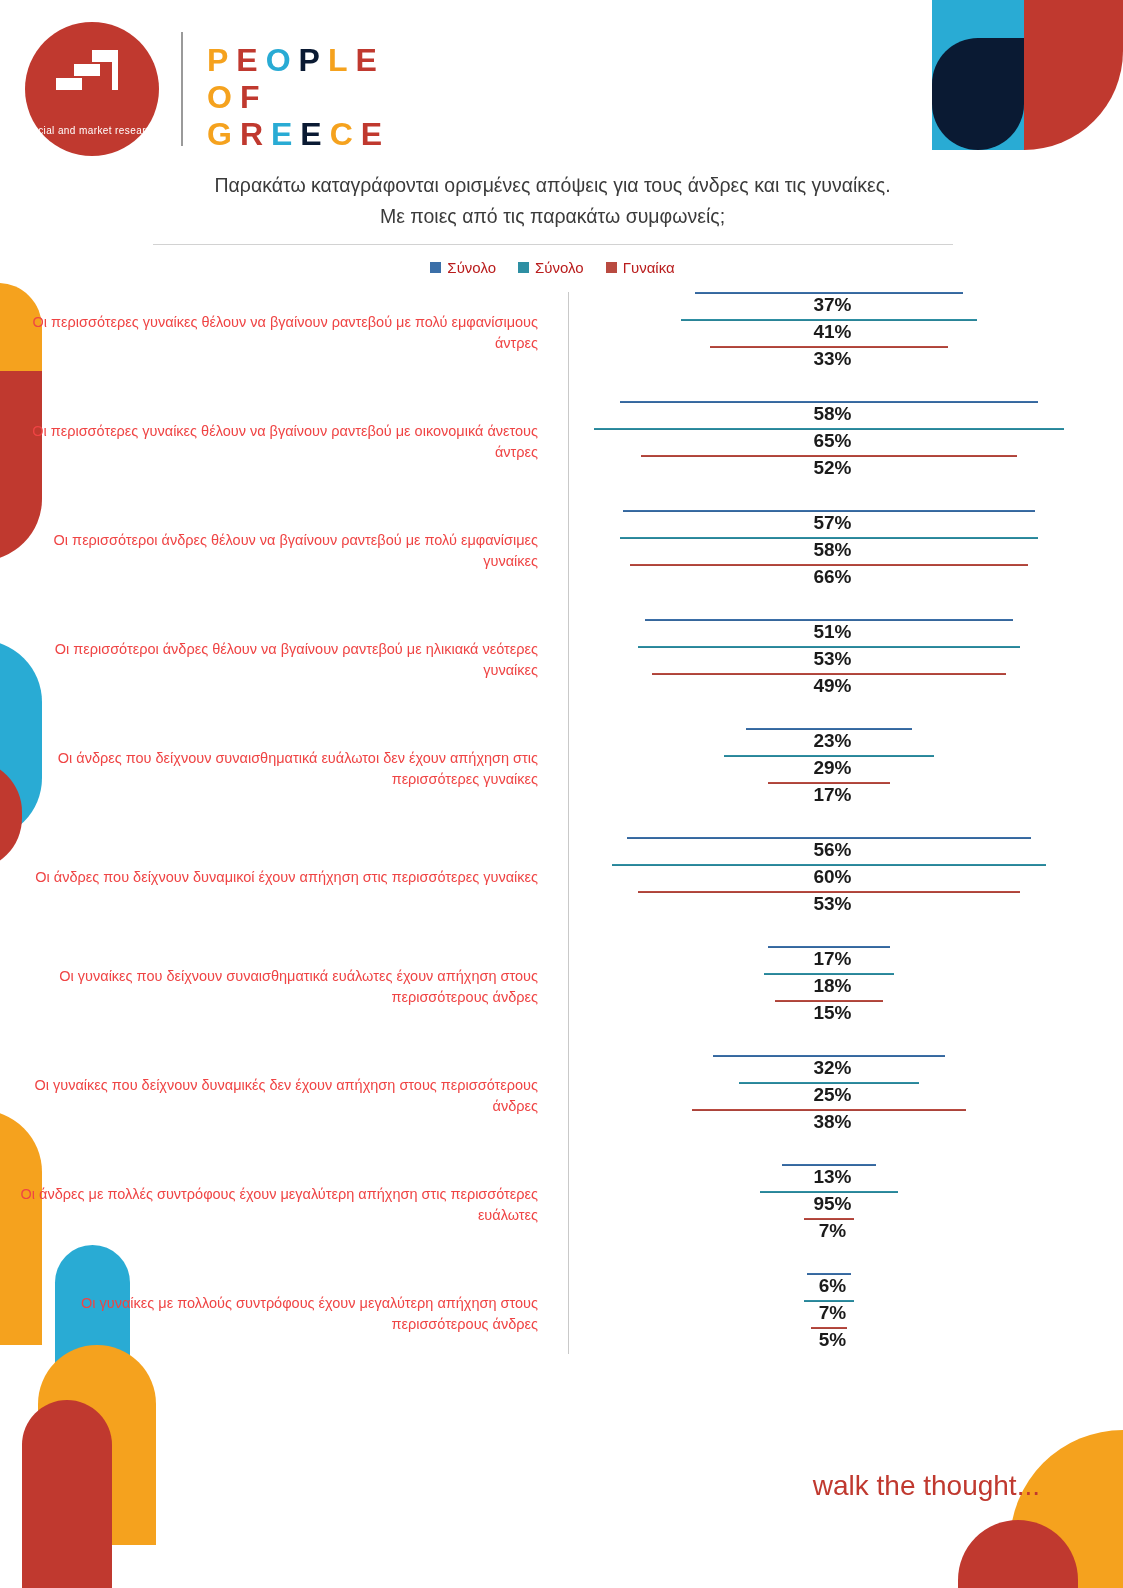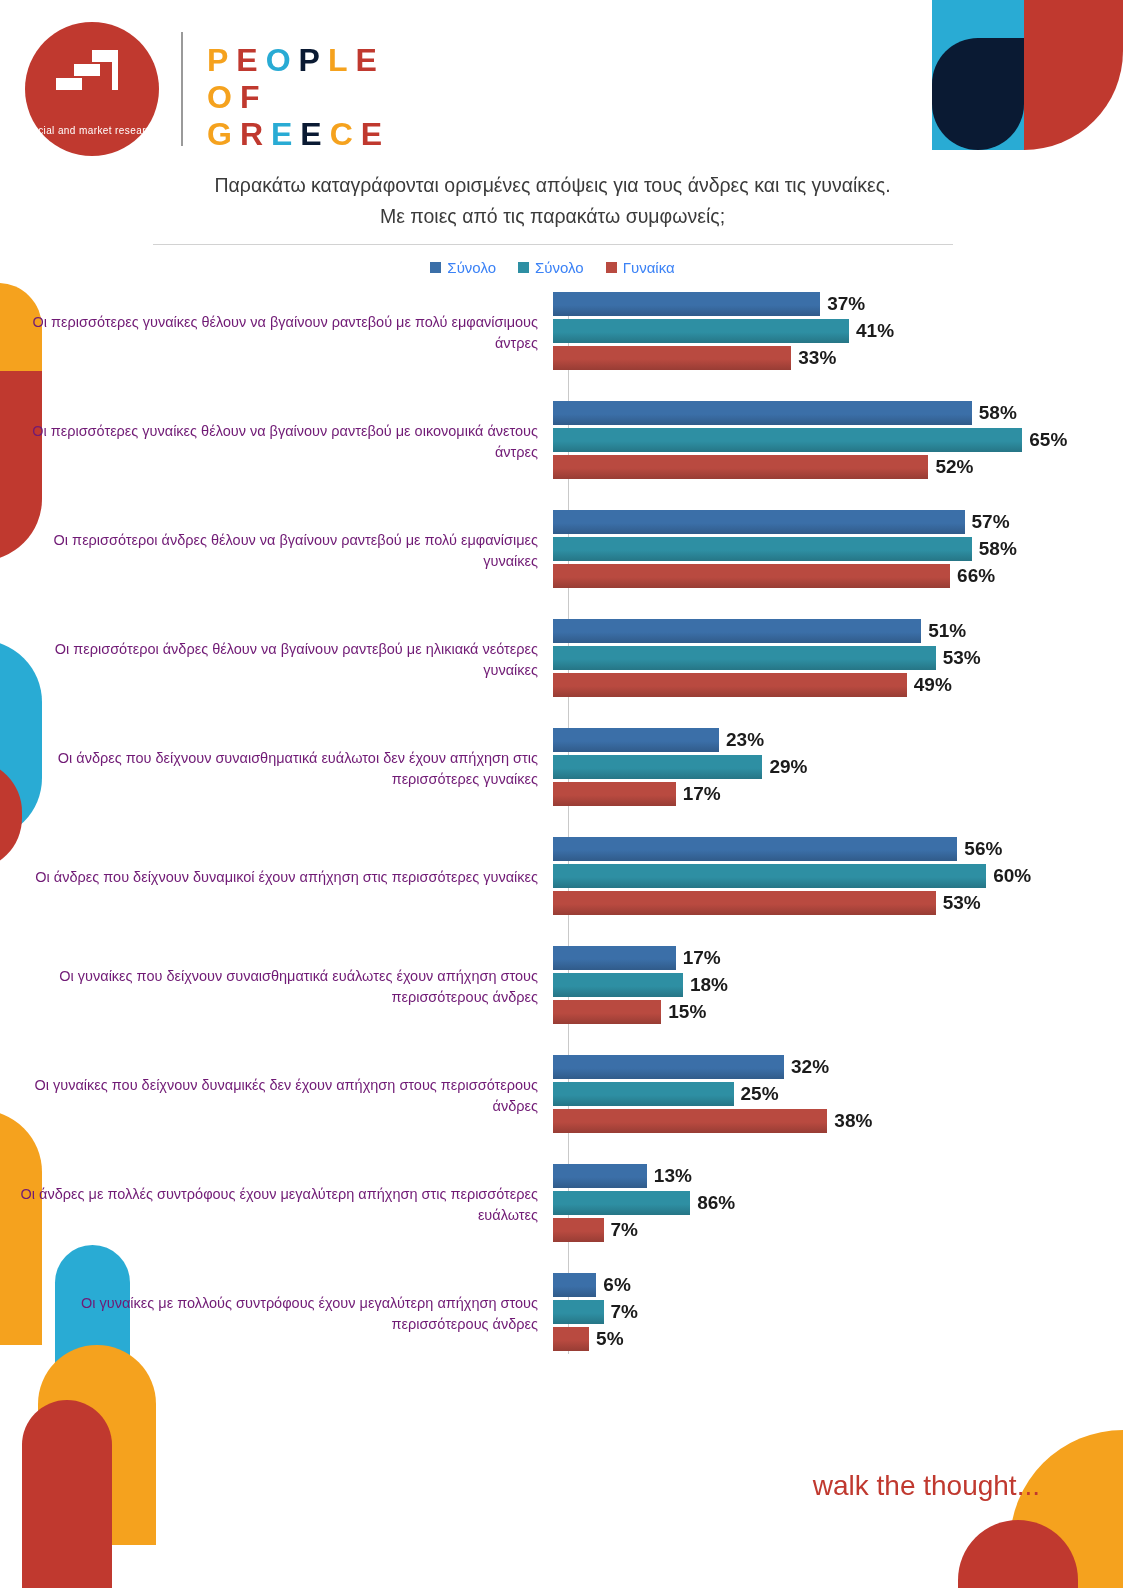--- a/index.html
+++ b/index.html
@@ -49,33 +49,33 @@
 
   
   .chart-wrap{position:absolute;left:0;top:170px;width:1105px;z-index:2;}
   .chart-title{
     width:690px;margin:0 auto;text-align:center;
     font-size:19.5px;line-height:31px;color:#3b3b3b;
   }
   .title-rule{width:800px;margin:12px auto 0;height:1px;background:#d2d2d2;}
 
   .legend{display:flex;justify-content:center;gap:22px;margin-top:14px;align-items:center;}
-  .legend-item{display:flex;align-items:center;gap:6px;font-size:15px;color:#3b82f6;}
+  .legend-item{display:flex;align-items:center;gap:6px;font-size:15px;color:#b91c1c;}
   .legend-swatch{width:11px;height:11px;display:inline-block;}
 
   .plot{position:relative;margin-top:16px;padding-left:0;}
   .axis-line{position:absolute;left:568px;top:0;bottom:0;width:1px;background:#c9c9c9;}
 
   .grp{display:flex;align-items:center;margin-bottom:0;}
   .grp-label{
     width:553px;padding-right:15px;text-align:right;box-sizing:border-box;
-    font-size:14.5px;line-height:21px;color:#701a75;
+    font-size:14.5px;line-height:21px;color:#ef4444;
   }
   .bars{flex:1;position:relative;}
-  .bar-row{display:flex;align-items:center;height:24px;margin-bottom:3px;}
+  .bar-row{display:flex;align-items:center;height:24px;margin-bottom:3px;flex-direction:column;}
   .bar{height:24px;}
   .bar-val{font-size:19px;font-weight:bold;color:#1b1b1b;margin-left:7px;white-space:nowrap;}
 
   .tagline{
     position:absolute;left:0;top:1470px;width:1040px;text-align:right;
     font-size:28px;color:#C0392F;z-index:3;
   }
 </style>
 </head>
 <body>
@@ -272,21 +272,21 @@
         </div>
         <div class="grp" style="margin-bottom: 28px;">
           <div class="grp-label">Οι άνδρες με πολλές συντρόφους έχουν μεγαλύτερη απήχηση στις περισσότερες ευάλωτες</div>
           <div class="bars">
             <div class="bar-row">
               <div class="bar" style="width: 93.86px; background: linear-gradient(rgb(59, 111, 168) 0%, rgb(59, 111, 168) 55%, rgba(0, 0, 0, 0.18) 100%) rgb(59, 111, 168);"></div>
               <span class="bar-val">13%</span>
             </div>
             <div class="bar-row">
               <div class="bar" style="width: 137.18px; background: linear-gradient(rgb(46, 143, 163) 0%, rgb(46, 143, 163) 55%, rgba(0, 0, 0, 0.18) 100%) rgb(46, 143, 163);"></div>
-              <span class="bar-val">86%</span>
+              <span class="bar-val">95%</span>
             </div>
             <div class="bar-row">
               <div class="bar" style="width: 50.54px; background: linear-gradient(rgb(185, 74, 64) 0%, rgb(185, 74, 64) 55%, rgba(0, 0, 0, 0.18) 100%) rgb(185, 74, 64);"></div>
               <span class="bar-val">7%</span>
             </div>
           </div>
         </div>
         <div class="grp" style="margin-bottom: 0px;">
           <div class="grp-label">Οι γυναίκες με πολλούς συντρόφους έχουν μεγαλύτερη απήχηση στους περισσότερους άνδρες</div>
           <div class="bars">

